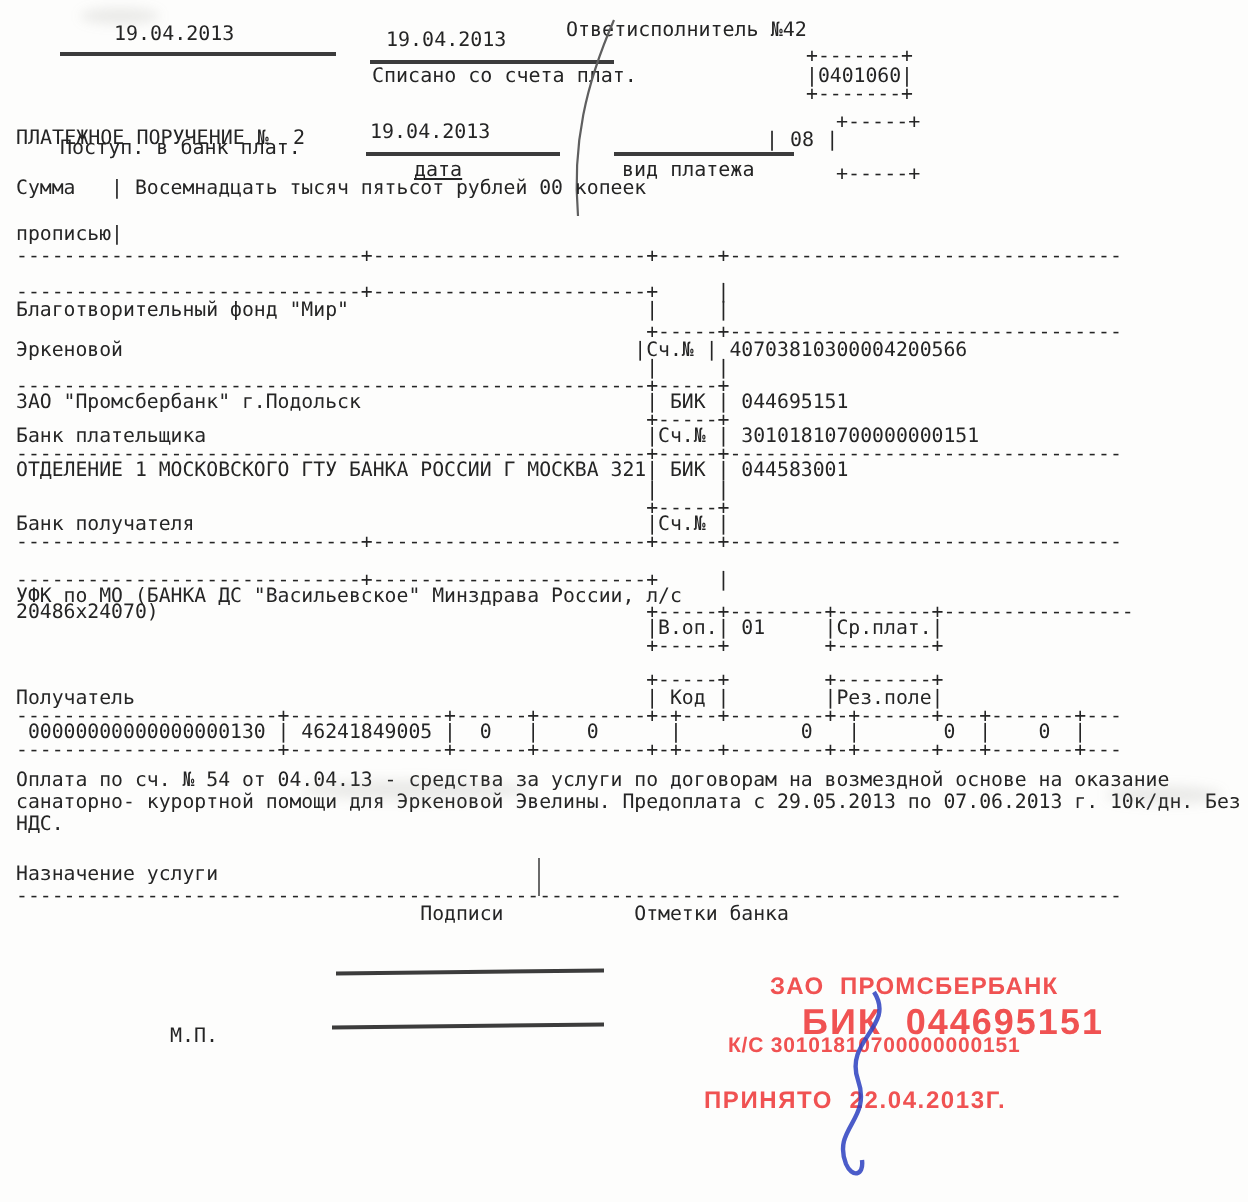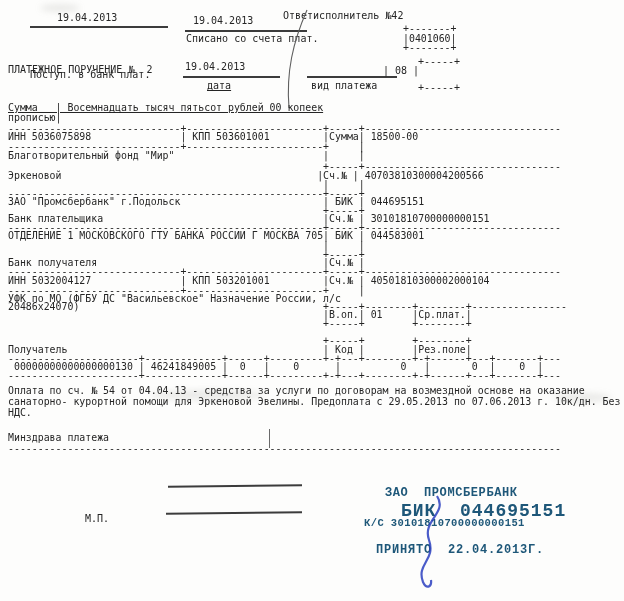--- a/index.html
+++ b/index.html
@@ -19,22 +19,22 @@
   }
   .box {
     position:absolute; white-space:pre;
     font-size:9.9px; line-height:9.5px; color:#252525;
   }
   .hline { position:absolute; height:2px; background:#3c3c3c; }
   .vtick { position:absolute; width:1px; background:#6a6a6a; }
   .smudge { position:absolute; background:rgba(120,118,112,.14); border-radius:50%; filter:blur(3px); }
   .stamp {
     position:absolute; white-space:pre;
-    font-family:Liberation Mono, monospace; font-weight:bold;
-    color:#0c4a6e; opacity:.92;
+    font-family:Liberation Sans, sans-serif; font-weight:bold;
+    color:#ef4444; opacity:.92;
   }
   .svgovl { position:absolute; pointer-events:none; }
 </style>
 </head>
 <body>
 
 <div class="page">
 
   <div class="hd" style="left:57px;top:13px;">19.04.2013</div>
   <div class="hline" style="left:30px;top:26px;width:138px;"></div>
@@ -58,66 +58,65 @@
   <div class="hd" style="left:311px;top:81px;">вид платежа</div>
 
   <div class="hd" style="left:418px;top:57px;">+-----+</div>
   <div class="hd" style="left:383px;top:66px;">| 08 |</div>
   <div class="hd" style="left:418px;top:83px;">+-----+</div>
 
   <svg class="svgovl" style="left:270px;top:8px;" width="50" height="102" viewBox="0 0 50 102">
     <path d="M 37 2 C 23 34, 16 64, 19 100" stroke="#5f5f5f" stroke-width="1.1" fill="none"></path>
   </svg>
 
-  <div class="ln" style="top:103px;text-decoration:underline;">Сумма   | Восемнадцать тысяч пятьсот рублей 00 копеек</div>
+  <div class="ln" style="top:90px;">Сумма   | Восемнадцать тысяч пятьсот рублей 00 копеек</div>
   <div class="ln" style="top:113px;">прописью|</div>
   <div class="ln" style="top:124px;">-----------------------------+-----------------------+-----+---------------------------------</div>
-  <div class="ln" style="top:132px;">ИНН 5036075898               | КПП 503601001         |Сумма| 18500-00</div>
   <div class="ln" style="top:142px;">-----------------------------+-----------------------+     |</div>
   <div class="ln" style="top:151px;">Благотворительный фонд "Мир"                         |     |</div>
   <div class="ln" style="top:162px;">                                                     +-----+---------------------------------</div>
   <div class="ln" style="top:171px;">Эркеновой                                           |Сч.№ | 40703810300004200566</div>
   <div class="ln" style="top:180px;">                                                     |     |</div>
   <div class="ln" style="top:189px;">-----------------------------------------------------+-----+</div>
   <div class="ln" style="top:197px;">ЗАО "Промсбербанк" г.Подольск                        | БИК | 044695151</div>
   <div class="ln" style="top:206px;">                                                     +-----+</div>
   <div class="ln" style="top:214px;">Банк плательщика                                     |Сч.№ | 30101810700000000151</div>
   <div class="ln" style="top:223px;">-----------------------------------------------------+-----+---------------------------------</div>
-  <div class="ln" style="top:231px;">ОТДЕЛЕНИЕ 1 МОСКОВСКОГО ГТУ БАНКА РОССИИ Г МОСКВА 705| БИК | 044583001</div>
+  <div class="ln" style="top:231px;">ОТДЕЛЕНИЕ 1 МОСКОВСКОГО ГТУ БАНКА РОССИИ Г МОСКВА 321| БИК | 044583001</div>
   <div class="ln" style="top:241px;">                                                     |     |</div>
   <div class="ln" style="top:250px;">                                                     +-----+</div>
   <div class="ln" style="top:258px;text-align:center;">Банк получателя                                      |Сч.№ |</div>
   <div class="ln" style="top:267px;">-----------------------------+-----------------------+-----+---------------------------------</div>
-  <div class="ln" style="top:276px;">ИНН 5032004127               | КПП 503201001         |Сч.№ | 40501810300002000104</div>
   <div class="ln" style="top:286px;">-----------------------------+-----------------------+     |</div>
-  <div class="ln" style="top:294px;">УФК по МО (ФГБУ ДС "Васильевское" Назначение России, л/с</div>
+  <div class="ln" style="top:294px;">УФК по МО (БАНКА ДС "Васильевское" Минздрава России, л/с</div>
   <div class="ln" style="top:302px;">20486x24070)                                         +-----+--------+--------+----------------</div>
   <div class="ln" style="top:310px;">                                                     |В.оп.| 01     |Ср.плат.|</div>
   <div class="ln" style="top:319px;">                                                     +-----+        +--------+</div>
   <div class="ln" style="top:336px;">                                                     +-----+        +--------+</div>
   <div class="ln" style="top:345px;">Получатель                                           | Код |        |Рез.поле|</div>
   <div class="ln" style="top:354px;">----------------------+-------------+------+---------+-+---+--------+-+------+---+-------+---</div>
   <div class="ln" style="top:362px;"> 00000000000000000130 | 46241849005 |  0   |    0      |          0   |       0  |    0  |</div>
   <div class="ln" style="top:371px;">----------------------+-------------+------+---------+-+---+--------+-+------+---+-------+---</div>
   <div class="ln" style="top:386px;">Оплата по сч. № 54 от 04.04.13 - средства за услуги по договорам на возмездной основе на оказание</div>
   <div class="ln" style="top:397px;">санаторно- курортной помощи для Эркеновой Эвелины. Предоплата с 29.05.2013 по 07.06.2013 г. 10к/дн. Без</div>
   <div class="ln" style="top:408px;">НДС.</div>
-  <div class="ln" style="top:433px;">Минздрава платежа</div>
+  <div class="ln" style="top:433px;">Назначение услуги</div>
   <div class="ln" style="top:444px;">---------------------------------------------------------------------------------------------</div>
+  <div class="ln" style="top:453px;">                                  Подписи           Отметки банка</div>
 
   <div class="vtick" style="left:269px;top:429px;height:19px;"></div>
 
   <div class="hline" style="left:168px;top:485px;width:134px;transform:rotate(-0.6deg);"></div>
   <div class="hd" style="left:85px;top:514px;">М.П.</div>
   <div class="hline" style="left:166px;top:512px;width:136px;transform:rotate(-0.6deg);"></div>
 
   <div class="stamp" style="left:385px;top:486px;font-size:12px;letter-spacing:.6px;">ЗАО  ПРОМСБЕРБАНК</div>
   <div class="stamp" style="left:401px;top:501px;font-size:18px;letter-spacing:1px;">БИК  044695151</div>
   <div class="stamp" style="left:364px;top:517px;font-size:10.5px;letter-spacing:.4px;">К/С 30101810700000000151</div>
-  <div class="stamp" style="left:352px;top:543px;font-size:12px;letter-spacing:.8px;margin-left:24px;">ПРИНЯТО  22.04.2013Г.</div>
+  <div class="stamp" style="left:352px;top:543px;font-size:12px;letter-spacing:.8px;">ПРИНЯТО  22.04.2013Г.</div>
 
   <svg class="svgovl" style="left:398px;top:488px;" width="70" height="110" viewBox="0 0 70 110">
     <path d="M 39 8 C 50 25, 24 32, 31 52 C 38 72, 18 76, 25 94 C 28 101, 34 100, 33 92" stroke="#2b3fc0" stroke-width="2.2" fill="none" opacity=".85"></path>
   </svg>
 
   <div class="smudge" style="left:150px;top:390px;width:115px;height:10px;"></div>
   <div class="smudge" style="left:553px;top:393px;width:58px;height:9px;"></div>
   <div class="smudge" style="left:40px;top:4px;width:40px;height:8px;"></div>
 
 </div>

